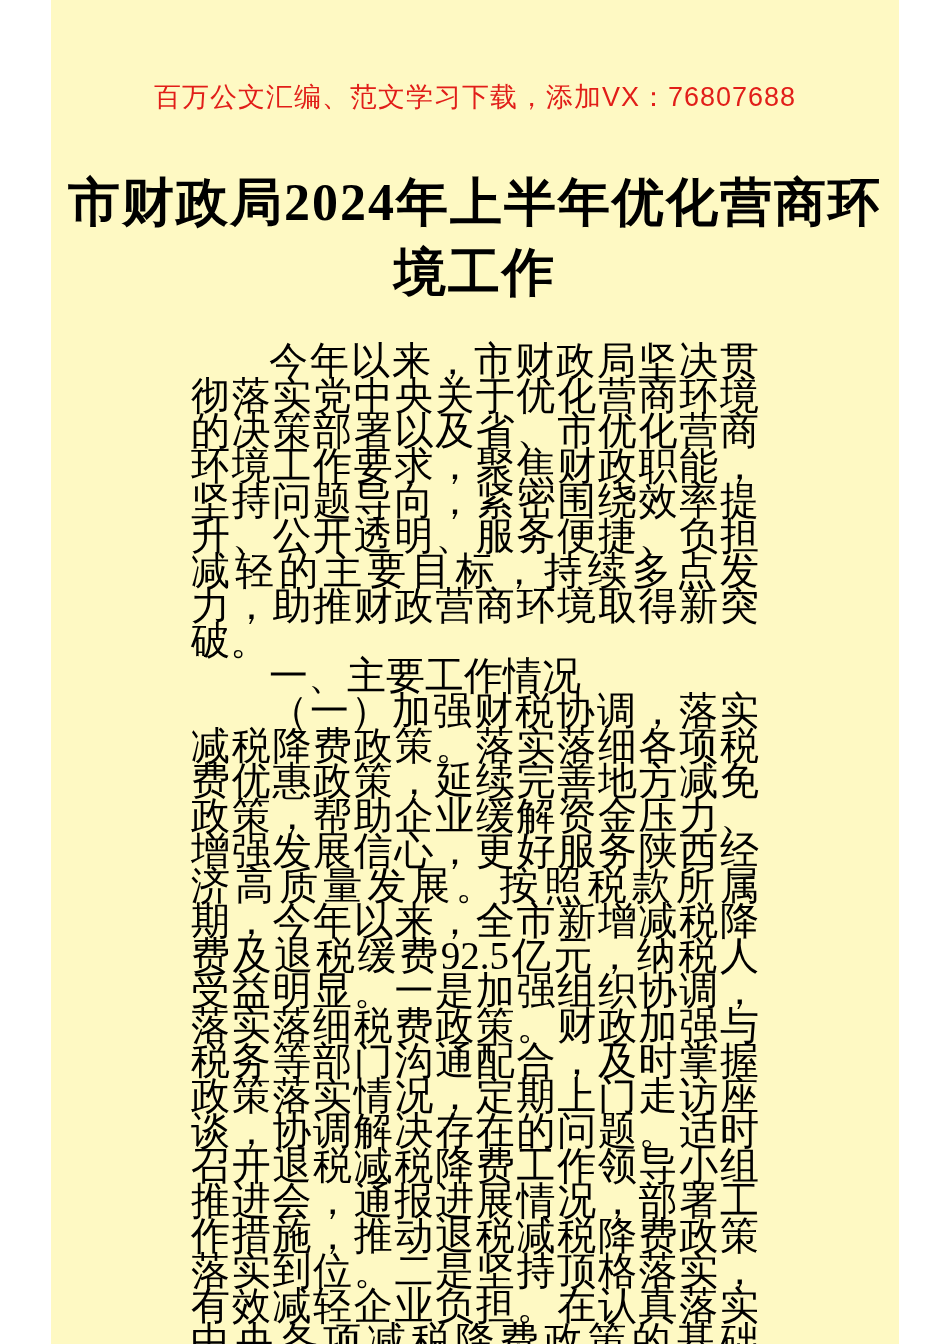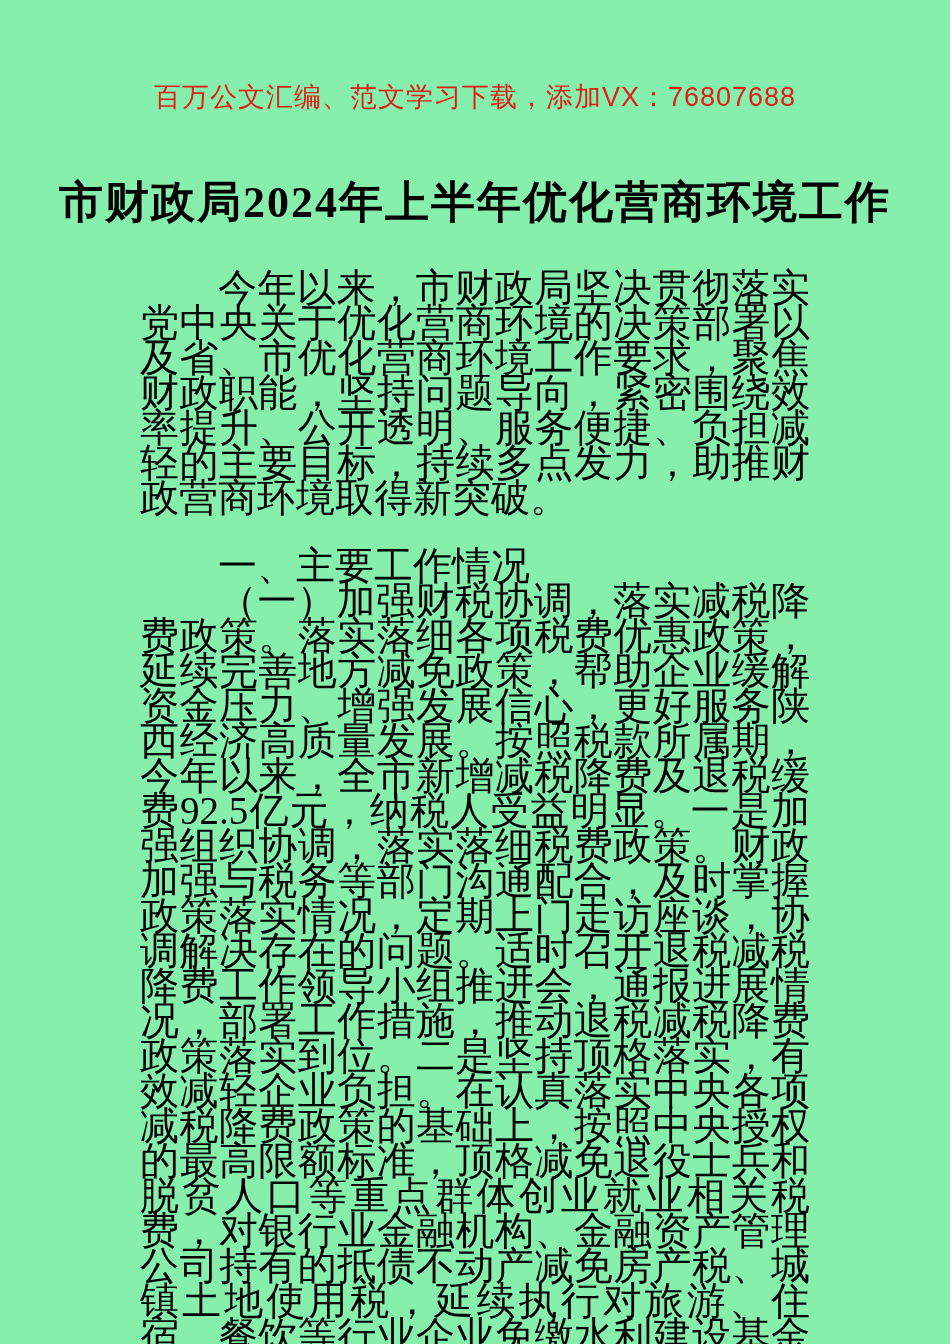--- a/index.html
+++ b/index.html
@@ -2,43 +2,43 @@
 <html><head>
 <meta charset="utf-8">
 <style>
   html, body {
     margin: 0;
     padding: 0;
     background: #ffffff;
   }
   .page {
     position: relative;
-    width: 950px;
+    width: 848px;
     height: 1344px;
     margin: 0 auto;
-    background: #86efac;
+    background: #fef9c3;
     overflow: hidden;
     box-sizing: border-box;
   }
   
   .notice {
     margin-top: 80px;
     text-align: center;
     font-family: "Liberation Sans", "DejaVu Sans", sans-serif;
     font-size: 27px;
     line-height: 35px;
     color: #e11e19;
     letter-spacing: 1px;
   }
   
   .doc-title {
     margin-top: 53px;
     text-align: center;
     font-family: "Liberation Serif", "DejaVu Serif", serif;
-    font-size: 44px;
+    font-size: 52px;
     font-weight: bold;
     line-height: 70px;
     color: #000000;
     letter-spacing: 2px;
   }
   .doc-title .title-line {
     display: block;
   }
   
   .doc-body {
@@ -52,21 +52,20 @@
     text-justify: inter-character;
   }
   .doc-body p {
     margin: 0;
     padding: 0;
     text-indent: 2em;
     word-break: break-all;
   }
   .doc-body p.section-heading {
     text-align: left;
-    margin-top: 33px;
   }
 </style>
 </head>
 <body>
 
 <div class="page">
 
   <div class="notice">百万公文汇编、范文学习下载，添加VX：76807688</div>
 
   <h1 class="doc-title">

